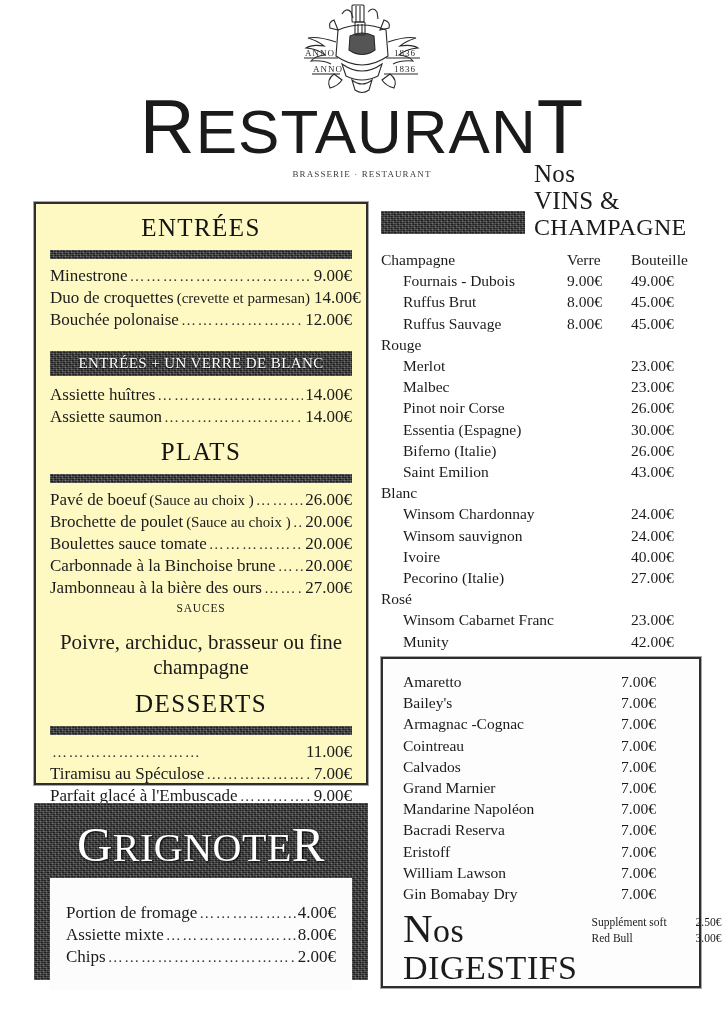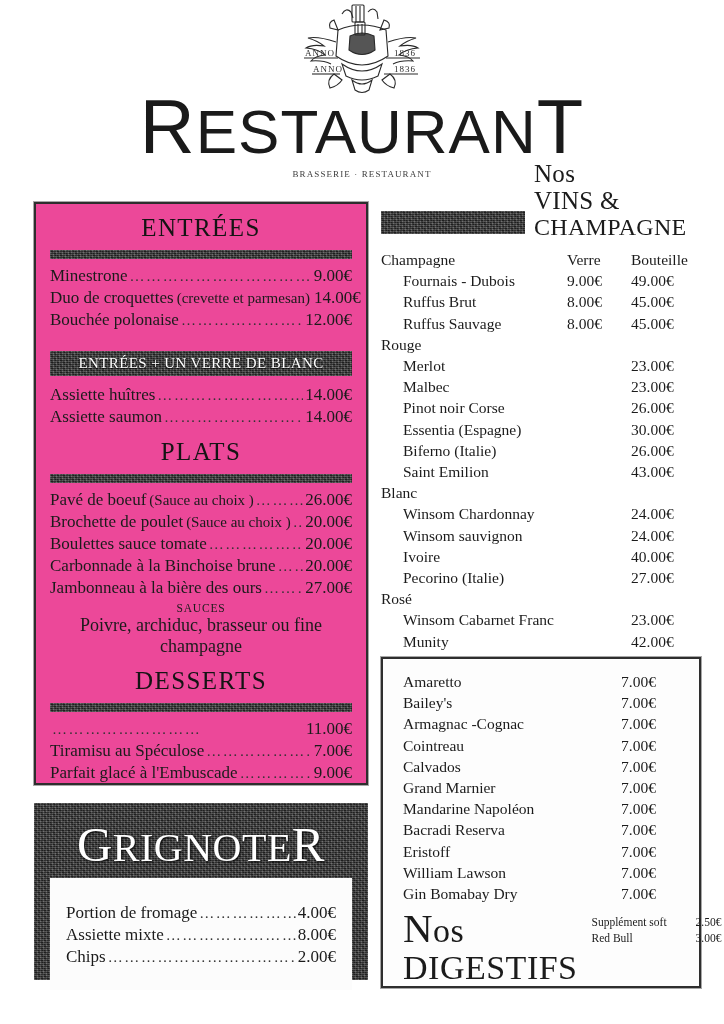--- a/index.html
+++ b/index.html
@@ -62,21 +62,21 @@
     color: #3c3c3c;
     margin-top: 6px;
   }
 
   
   #food-panel {
     position: absolute;
     left: 34px; top: 202px;
     width: 334px;
     height: 583px;
-    background: #ec4899;
+    background: #fef9c3;
     box-sizing: border-box;
   }
   #food-inner { padding: 0 14px; }
 
   .sec-title {
     text-align: center;
     font-size: 25px;
     letter-spacing: 1.4px;
     margin: 10px 0 8px;
     color: #141414;
@@ -126,22 +126,22 @@
   }
 
   .sauces-head {
     text-align: center;
     font-size: 11.5px;
     letter-spacing: .8px;
     margin-top: 3px;
   }
   .sauces-line {
     text-align: center;
-    font-size: 18px;
-    margin-top: 1px;
+    font-size: 21px;
+    margin-top: 16px;
   }
 
   
   #grignoter {
     position: absolute;
     left: 34px; top: 803px;
     width: 334px;
     height: 177px;
     box-sizing: border-box;
     padding: 16px;

